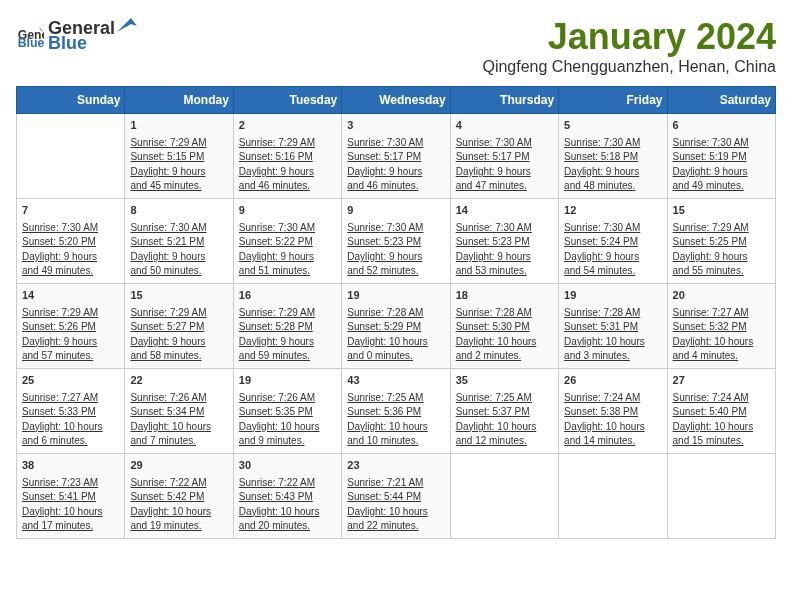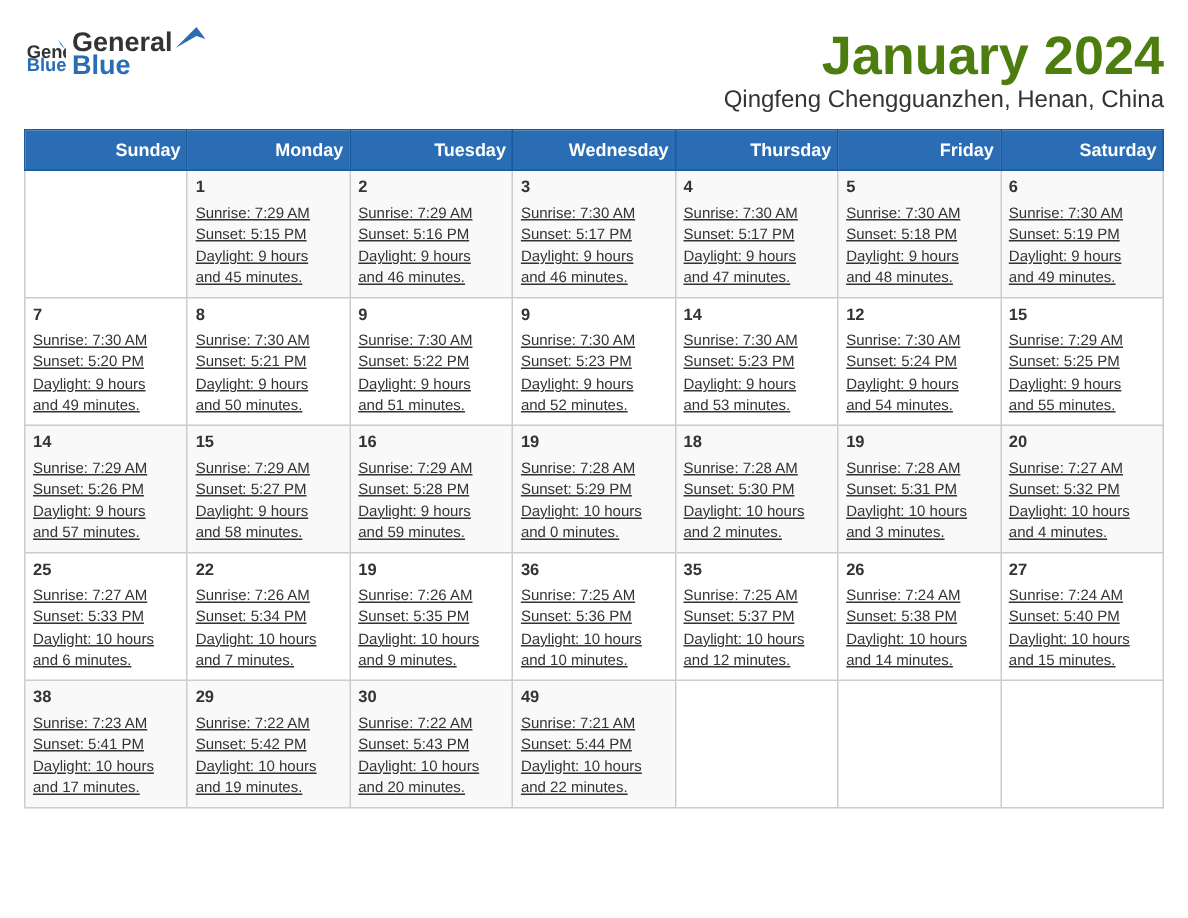--- a/index.html
+++ b/index.html
@@ -228,21 +228,21 @@
         </td>
         <td>
           <span class="day-number">22</span>
           <div class="day-info">Sunrise: 7:26 AM<br>Sunset: 5:34 PM<br>Daylight: 10 hours<br>and 7 minutes.</div>
         </td>
         <td>
           <span class="day-number">19</span>
           <div class="day-info">Sunrise: 7:26 AM<br>Sunset: 5:35 PM<br>Daylight: 10 hours<br>and 9 minutes.</div>
         </td>
         <td>
-          <span class="day-number">36</span>
+          <span class="day-number">43</span>
           <div class="day-info">Sunrise: 7:25 AM<br>Sunset: 5:36 PM<br>Daylight: 10 hours<br>and 10 minutes.</div>
         </td>
         <td>
           <span class="day-number">35</span>
           <div class="day-info">Sunrise: 7:25 AM<br>Sunset: 5:37 PM<br>Daylight: 10 hours<br>and 12 minutes.</div>
         </td>
         <td>
           <span class="day-number">26</span>
           <div class="day-info">Sunrise: 7:24 AM<br>Sunset: 5:38 PM<br>Daylight: 10 hours<br>and 14 minutes.</div>
         </td>
@@ -258,21 +258,21 @@
         </td>
         <td>
           <span class="day-number">29</span>
           <div class="day-info">Sunrise: 7:22 AM<br>Sunset: 5:42 PM<br>Daylight: 10 hours<br>and 19 minutes.</div>
         </td>
         <td>
           <span class="day-number">30</span>
           <div class="day-info">Sunrise: 7:22 AM<br>Sunset: 5:43 PM<br>Daylight: 10 hours<br>and 20 minutes.</div>
         </td>
         <td>
-          <span class="day-number">49</span>
+          <span class="day-number">23</span>
           <div class="day-info">Sunrise: 7:21 AM<br>Sunset: 5:44 PM<br>Daylight: 10 hours<br>and 22 minutes.</div>
         </td>
         <td class="empty-cell"></td>
         <td class="empty-cell"></td>
         <td class="empty-cell"></td>
       </tr>
     </tbody>
 </table>
 
 </body></html>

